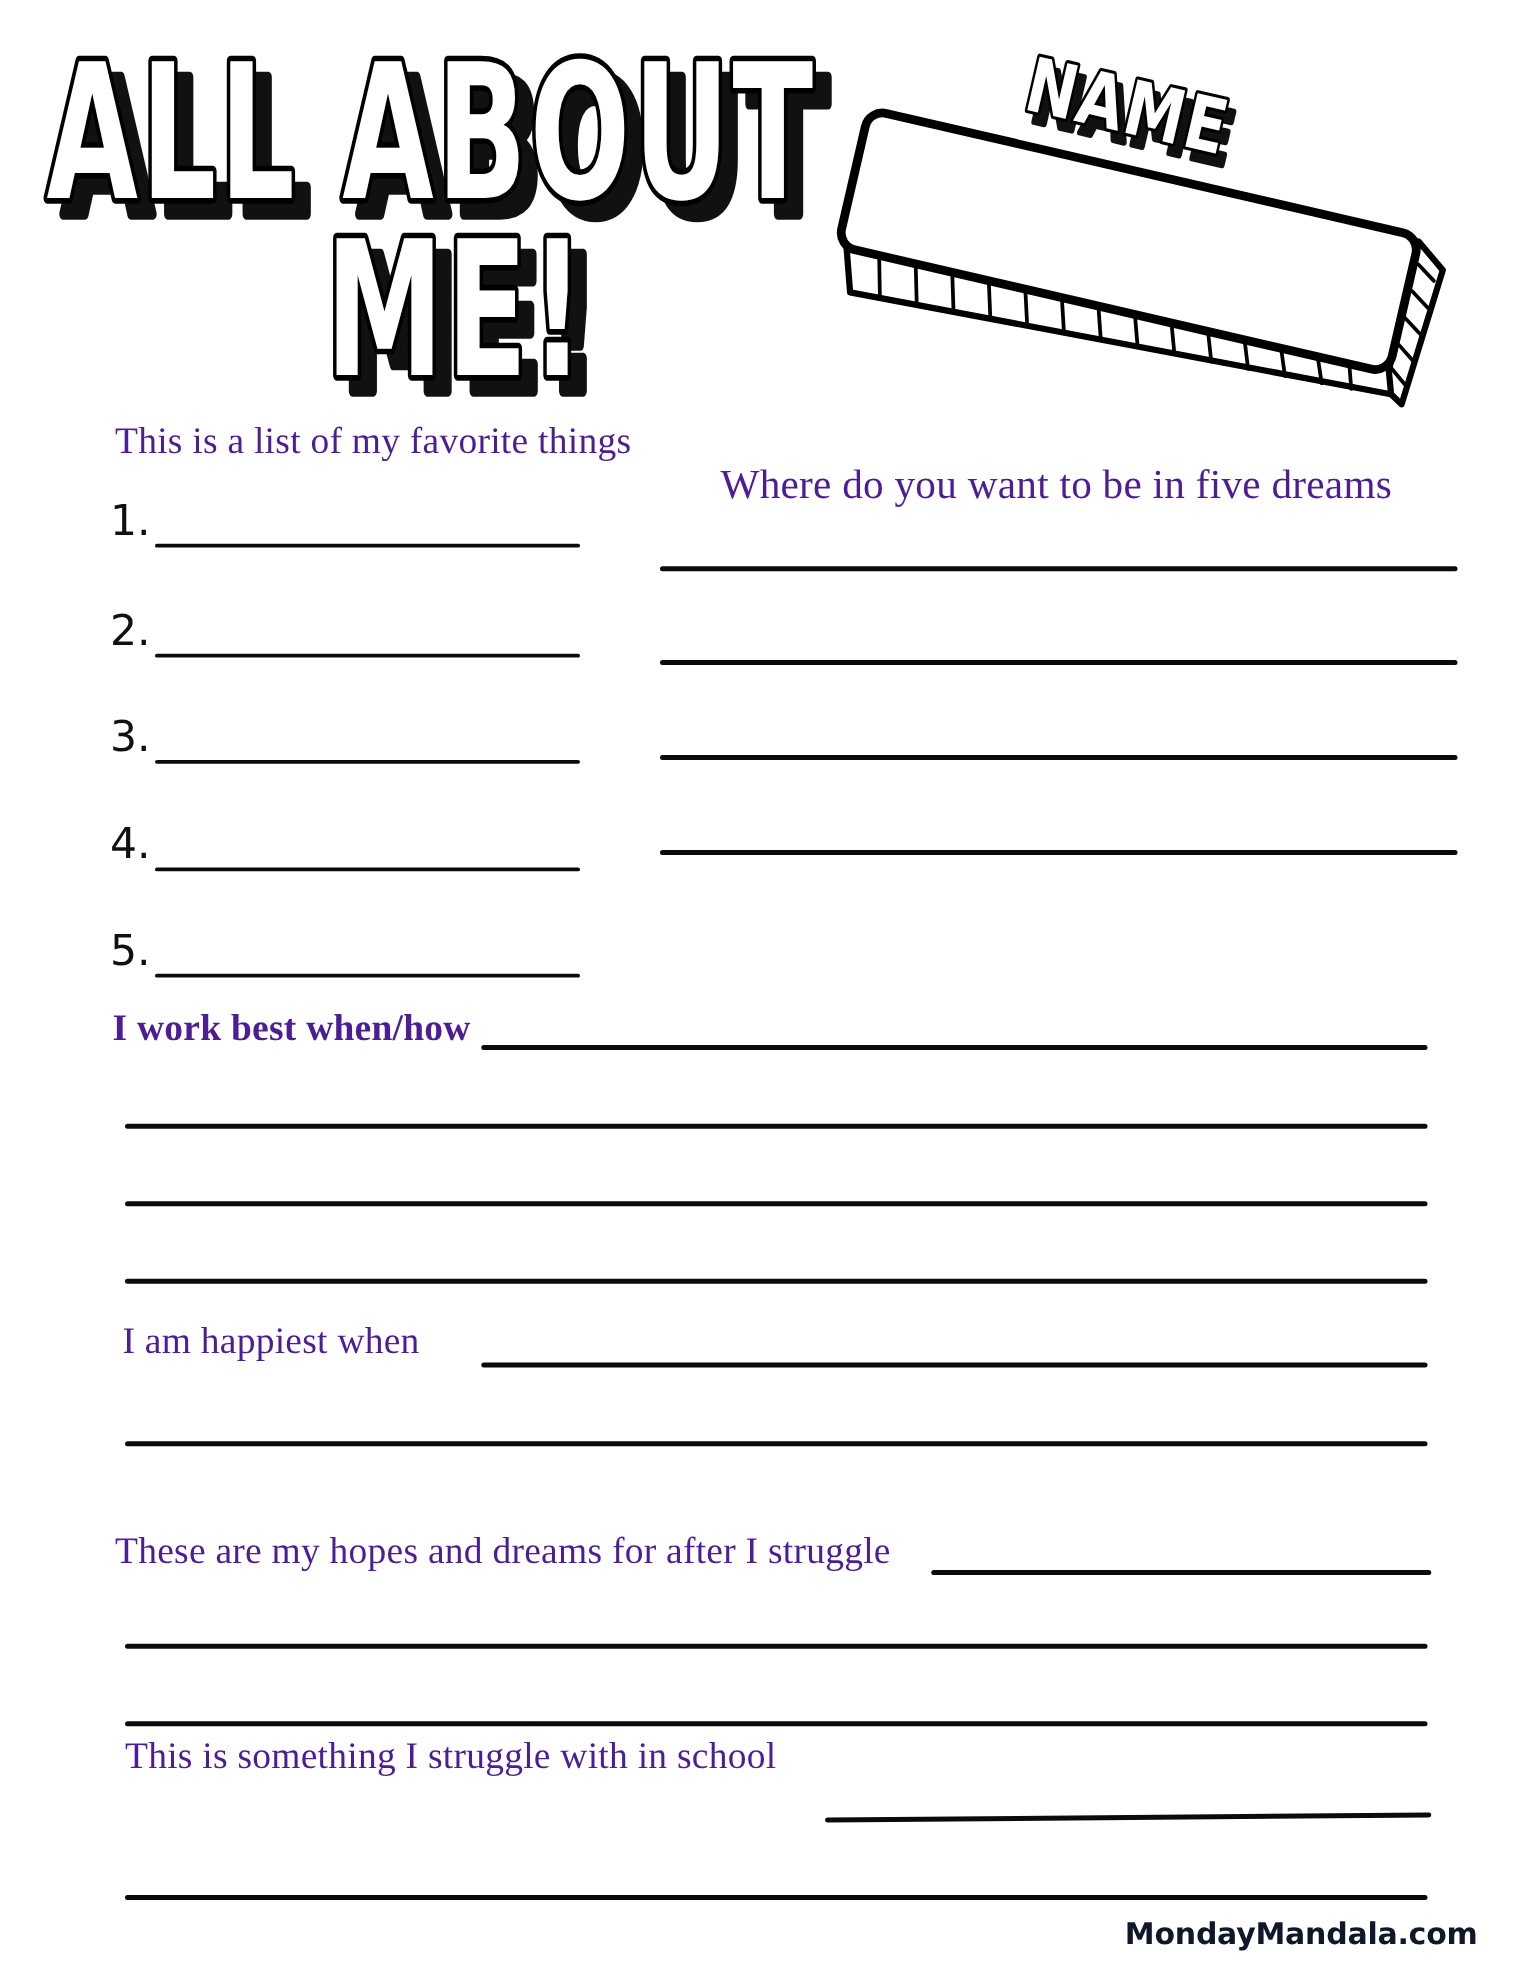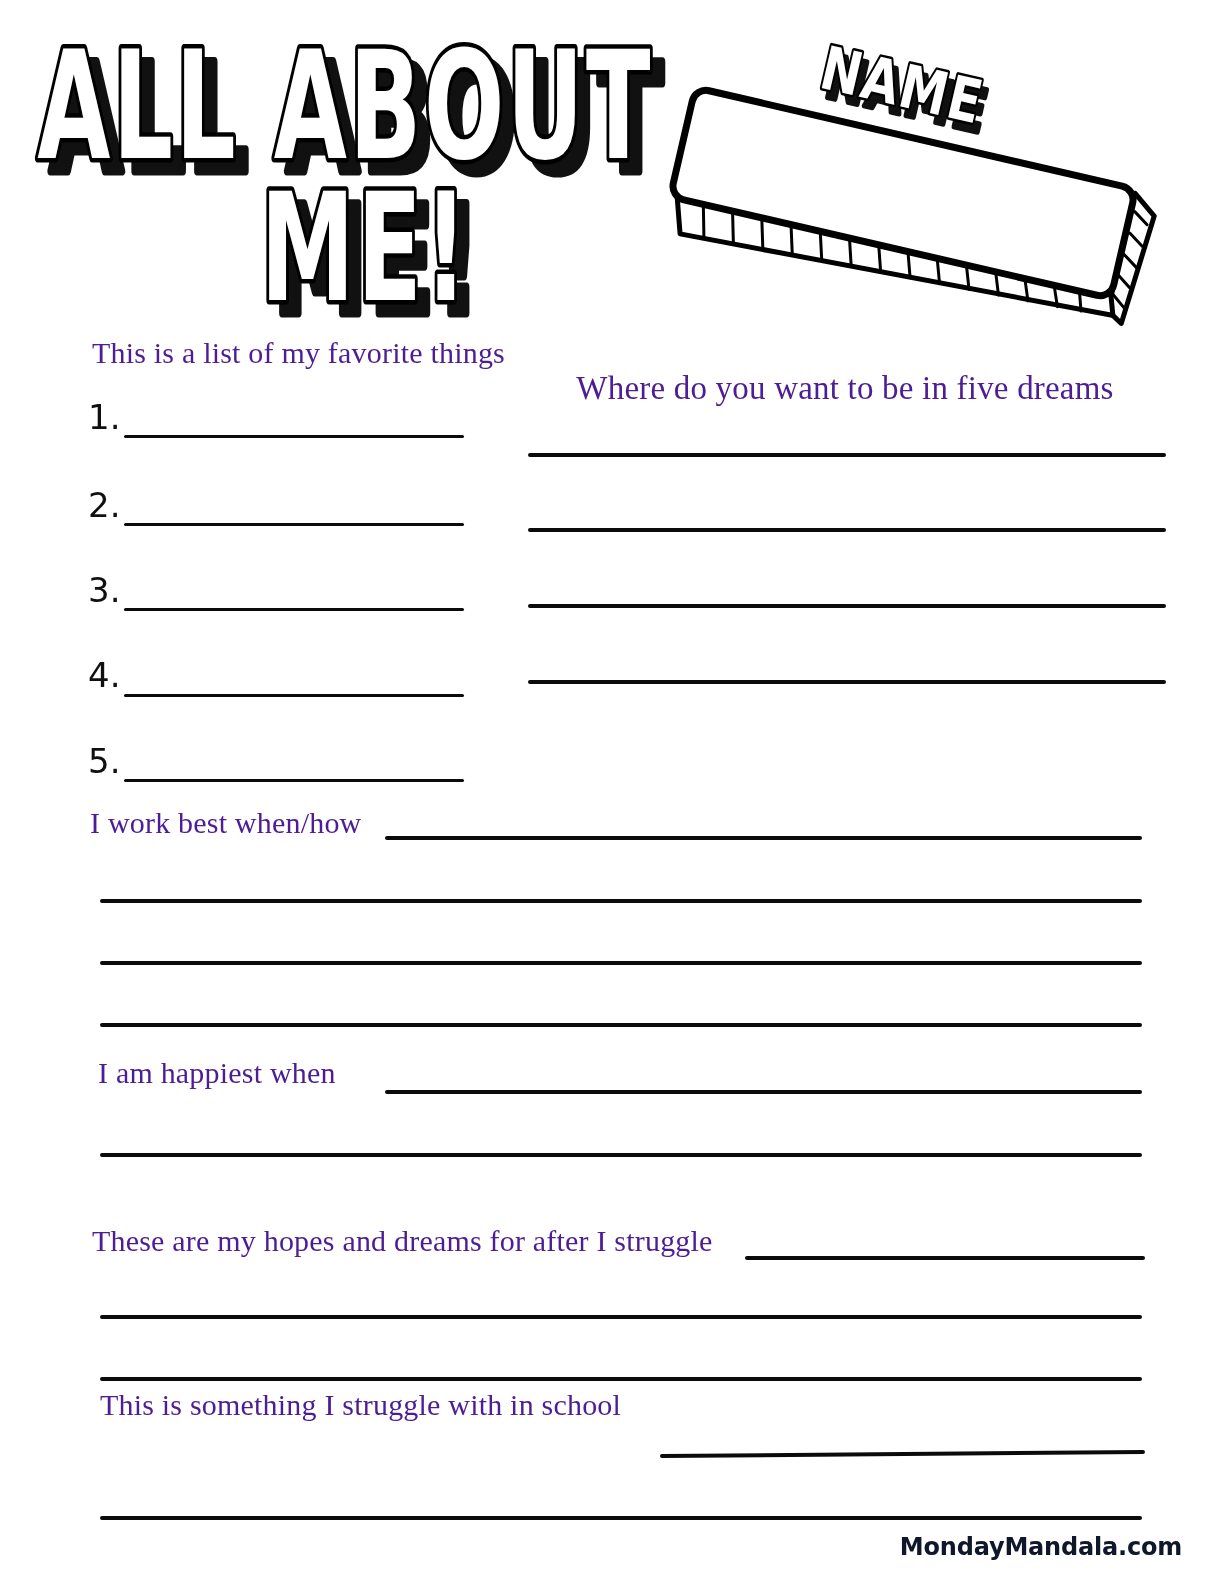--- a/index.html
+++ b/index.html
@@ -98,21 +98,21 @@
 
   <span class="num" style="left:88px; top:744px;">5.</span>
   <div class="wl" style="left:124px; top:779px; width:340px;"></div>
 
   <div class="lbl h-five" style="left:520px; top:370px; width:650px;">Where do you want to be in five dreams</div>
   <div class="wl thick" style="left:528px; top:453px; width:638px;"></div>
   <div class="wl thick" style="left:528px; top:528px; width:638px;"></div>
   <div class="wl thick" style="left:528px; top:604px; width:638px;"></div>
   <div class="wl thick" style="left:528px; top:680px; width:638px;"></div>
 
-  <div class="lbl" style="left:90px; top:806px;">I work best when/how</div>
+  <div class="lbl" style="left:90px; top:806px;font-weight:bold;">I work best when/how</div>
   <div class="wl thick" style="left:385px; top:836px; width:757px;"></div>
   <div class="wl thick" style="left:100px; top:899px; width:1042px;"></div>
   <div class="wl thick" style="left:100px; top:961px; width:1042px;"></div>
   <div class="wl thick" style="left:100px; top:1023px; width:1042px;"></div>
 
   <div class="lbl" style="left:98px; top:1056px;text-align:right;">I am happiest when</div>
   <div class="wl thick" style="left:385px; top:1090px; width:757px;"></div>
   <div class="wl thick" style="left:100px; top:1153px; width:1042px;"></div>
 
   <div class="lbl" style="left:92px; top:1224px;">These are my hopes and dreams for after I struggle</div>

